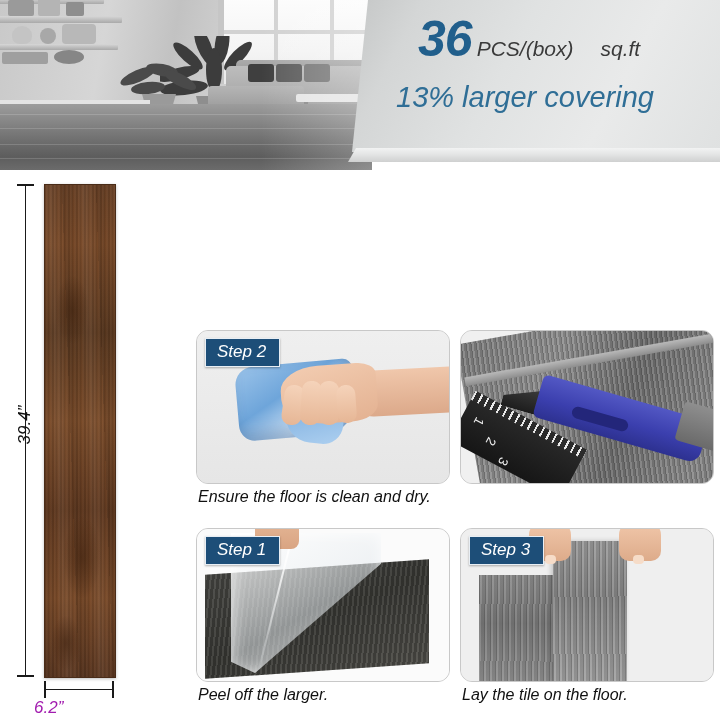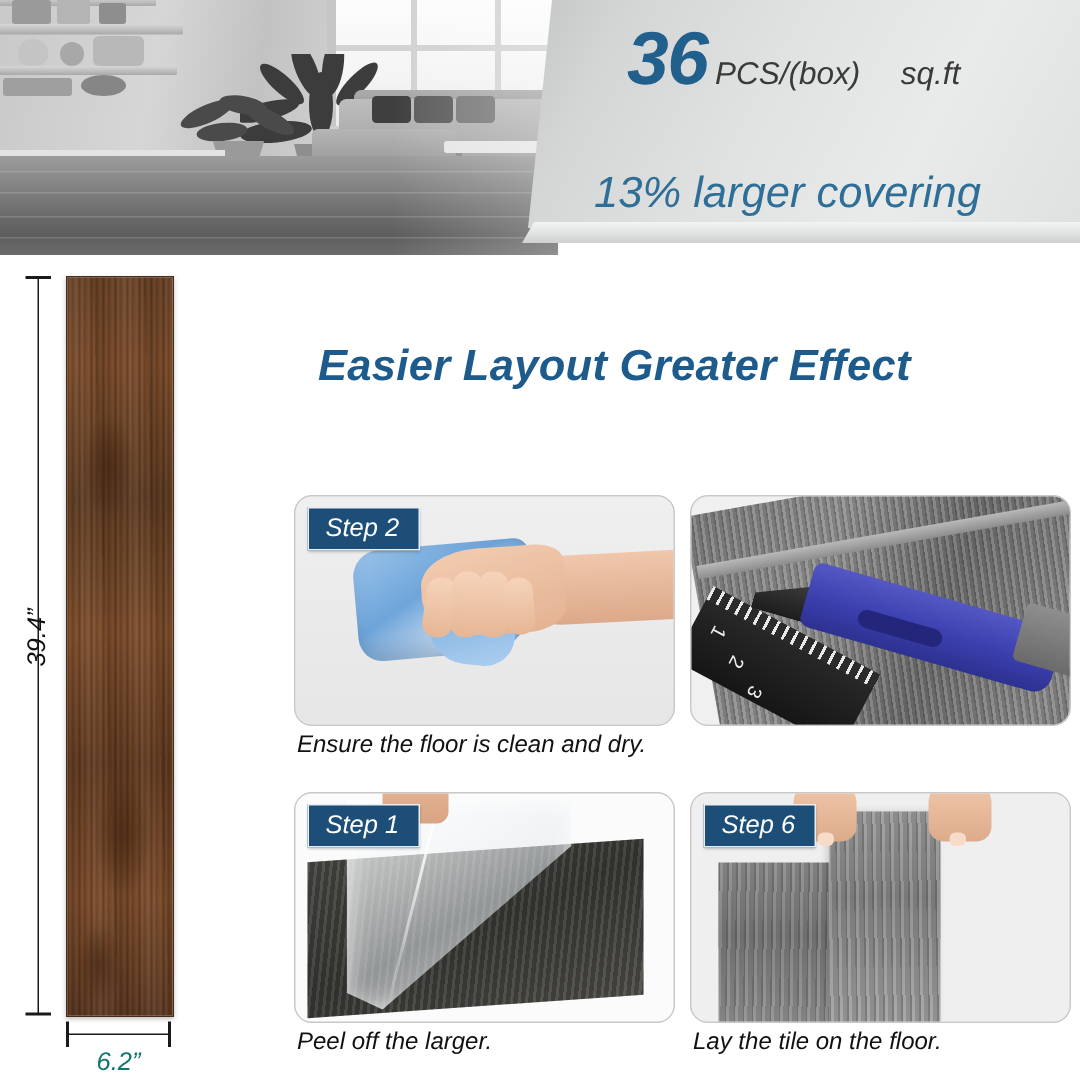--- a/index.html
+++ b/index.html
@@ -70,21 +70,21 @@
     background:linear-gradient(180deg,#f2f3f3 0%,#e4e5e5 45%,#cfd0d0 100%);
     clip-path:polygon(8px 0,372px 0,372px 14px,0 14px);}
   .banner-row{position:absolute;left:34px;top:14px;width:330px;height:62px;
     display:flex;align-items:baseline;margin-left:32px;}
   .big-num{font-size:50px;font-weight:bold;font-style:italic;color:#215f8c;
     letter-spacing:-1px;line-height:1;}
   .unit{font-size:21px;font-style:italic;color:#3a3a3a;margin-left:5px;line-height:1;}
   .unit.u2{margin-right:0;}
   .gap{width:22px;}
   .banner-sub{position:absolute;left:44px;top:82px;width:320px;
-    font-size:29px;font-style:italic;color:#2f6e96;line-height:1.1;white-space:nowrap;margin-top:32px;}
+    font-size:29px;font-style:italic;color:#2f6e96;line-height:1.1;white-space:nowrap;}
 
   
   .plank{position:absolute;left:44px;top:184px;width:70px;height:492px;
     background:
       repeating-linear-gradient(90deg,
         rgba(0,0,0,.20) 0px, rgba(0,0,0,.02) 1px, rgba(255,255,255,.05) 2px,
         rgba(0,0,0,.13) 3px, rgba(0,0,0,.01) 5px, rgba(255,255,255,.04) 6px,
         rgba(0,0,0,.17) 8px),
       repeating-linear-gradient(88deg,
         rgba(0,0,0,.10) 0px, rgba(0,0,0,0) 14px, rgba(255,255,255,.05) 22px, rgba(0,0,0,0) 34px),
@@ -97,22 +97,22 @@
 
   .dim-v{position:absolute;left:25px;top:184px;width:1px;height:492px;background:#1a1a1a;}
   .dim-v-tick-top{position:absolute;left:17px;top:184px;width:17px;height:2px;background:#1a1a1a;}
   .dim-v-tick-bot{position:absolute;left:17px;top:675px;width:17px;height:2px;background:#1a1a1a;}
   .dim-v-label{position:absolute;left:-5px;top:415px;width:60px;text-align:center;
     font-size:17px;font-style:italic;color:#111;transform:rotate(-90deg);transform-origin:center;white-space:nowrap;}
 
   .dim-h{position:absolute;left:44px;top:689px;width:70px;height:1px;background:#1a1a1a;}
   .dim-h-tick-l{position:absolute;left:44px;top:681px;width:2px;height:17px;background:#1a1a1a;}
   .dim-h-tick-r{position:absolute;left:112px;top:681px;width:2px;height:17px;background:#1a1a1a;}
-  .dim-h-label{position:absolute;left:34px;top:698px;width:90px;text-align:center;
-    font-size:17px;font-style:italic;color:#0f766e;white-space:nowrap;}
+  .dim-h-label{position:absolute;left:34px;top:698px;width:90px;text-align:left;
+    font-size:17px;font-style:italic;color:#a21caf;white-space:nowrap;}
 
   
   .section-title{position:absolute;left:212px;top:228px;width:500px;
     font-size:29px;font-weight:bold;font-style:italic;color:#1d5b8c;
     letter-spacing:.2px;white-space:nowrap;}
 
   
   .steps{position:absolute;left:196px;top:330px;width:516px;height:386px;
     display:grid;grid-template-columns:252px 252px;grid-template-rows:188px 188px;
     column-gap:12px;row-gap:10px;}
@@ -289,21 +289,20 @@
   <div class="dim-v"></div>
   <div class="dim-v-tick-top"></div>
   <div class="dim-v-tick-bot"></div>
   <div class="dim-v-label">39.4”</div>
 
   <div class="dim-h"></div>
   <div class="dim-h-tick-l"></div>
   <div class="dim-h-tick-r"></div>
   <div class="dim-h-label">6.2”</div>
 
-  <div class="section-title">Easier Layout Greater Effect</div>
 
   <div class="steps">
 
     <div class="step">
       <div class="step-card">
         <div class="a1">
           <div class="cloth"></div>
           <div class="cloth2"></div>
           <div class="arm"></div>
           <div class="hand"></div>
@@ -352,19 +351,19 @@
     <div class="step">
       <div class="step-card">
         <div class="a4">
           <div class="p4a"></div>
           <div class="p4b"></div>
           <div class="hand4 h4l"></div>
           <div class="hand4 h4r"></div>
           <div class="nail n1"></div>
           <div class="nail n2"></div>
         </div>
-        <div class="badge">Step 6</div>
+        <div class="badge">Step 3</div>
       </div>
       <div class="caption">Lay the tile on the floor.</div>
     </div>
 
   </div>
 </div>
 
 </body></html>

